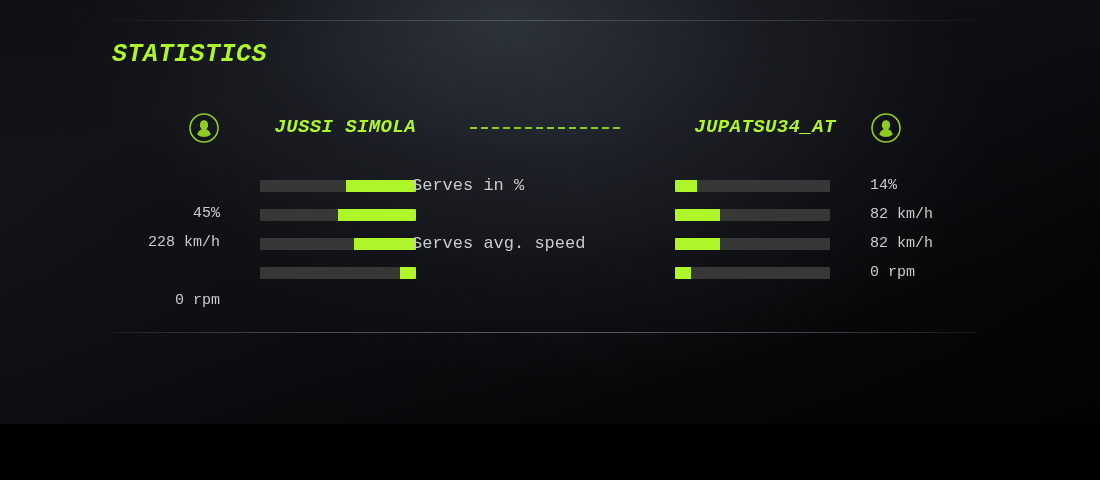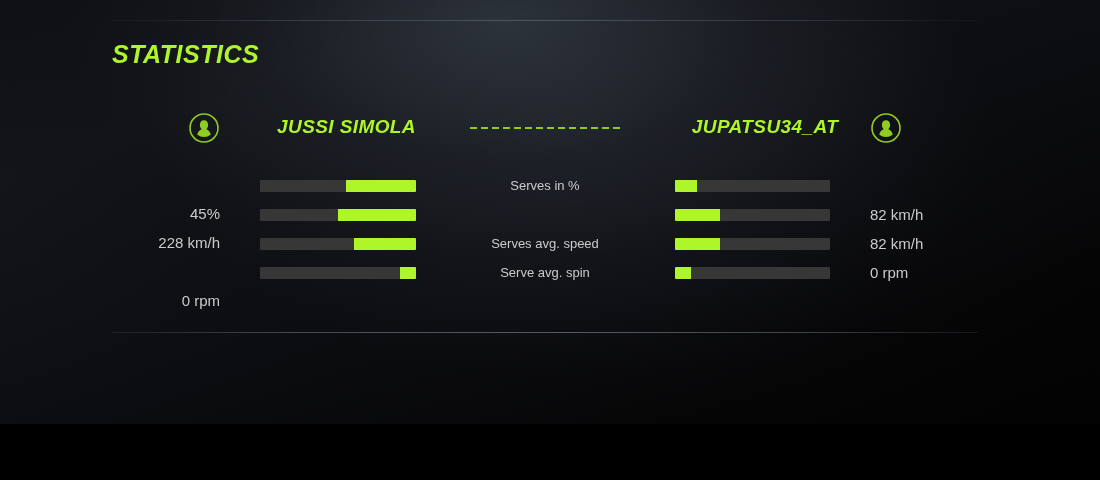--- a/index.html
+++ b/index.html
@@ -6,21 +6,21 @@
   html, body {
     margin: 0;
     padding: 0;
     background: #000000;
   }
   #screen {
     position: relative;
     width: 1100px;
     height: 424px;
     overflow: hidden;
-    font-family: Liberation Sans, sans-serif;
+    font-family: Liberation Mono, monospace;
     background:
       radial-gradient(ellipse 560px 300px at 46% 6%, rgba(62,70,82,0.55) 0%, rgba(40,45,54,0.25) 45%, rgba(0,0,0,0) 78%),
       radial-gradient(ellipse 700px 420px at 52% 30%, rgba(34,38,45,0.65) 0%, rgba(12,13,16,0.2) 60%, rgba(0,0,0,0) 85%),
       linear-gradient(160deg, #0e1013 0%, #131519 22%, #0c0d10 55%, #050506 80%, #030304 100%);
   }
   
   .divider {
     position: absolute;
     left: 112px;
     width: 866px;
@@ -111,22 +111,21 @@
     white-space: nowrap;
     line-height: 20px;
   }
   .stat-value.left  { left: 0px;   width: 108px; text-align: right; margin-top: 28px; }
   .stat-value.right { left: 758px; width: 120px; text-align: left; }
   .stat-label {
     position: absolute;
     left: 300px;
     top: 0px;
     width: 266px;
-    text-align: center;
-    font-size: 13px;
+    font-size: 17px;
     color: #cbcbcb;
     white-space: nowrap;
     line-height: 20px;
   }
   .bar-track {
     position: absolute;
     top: 4px;
     height: 12px;
     background: #373737;
     border-radius: 1px;
@@ -180,20 +179,21 @@
 
     <div class="stat-row">
       <div class="stat-value left">45%</div>
       <div class="bar-track left">
         <div class="bar-fill" style="width: 45%;"></div>
       </div>
       <div class="stat-label">Serves in %</div>
       <div class="bar-track right">
         <div class="bar-fill" style="width: 14%;"></div>
       </div>
+      <div class="stat-value right">14%</div>
     </div>
 
     <div class="stat-row">
       <div class="stat-value left">228 km/h</div>
       <div class="bar-track left">
         <div class="bar-fill" style="width: 50%;"></div>
       </div>
       <div class="bar-track right">
         <div class="bar-fill" style="width: 29%;"></div>
       </div>
@@ -209,21 +209,20 @@
         <div class="bar-fill" style="width: 29%;"></div>
       </div>
       <div class="stat-value right">82 km/h</div>
     </div>
 
     <div class="stat-row">
       <div class="stat-value left">0 rpm</div>
       <div class="bar-track left">
         <div class="bar-fill" style="width: 10%;"></div>
       </div>
-      <div class="stat-label">Serve avg. spin</div>
       <div class="bar-track right">
         <div class="bar-fill" style="width: 10%;"></div>
       </div>
       <div class="stat-value right">0 rpm</div>
     </div>
 
   </div>
 
   <div class="divider bottom"></div>
 

